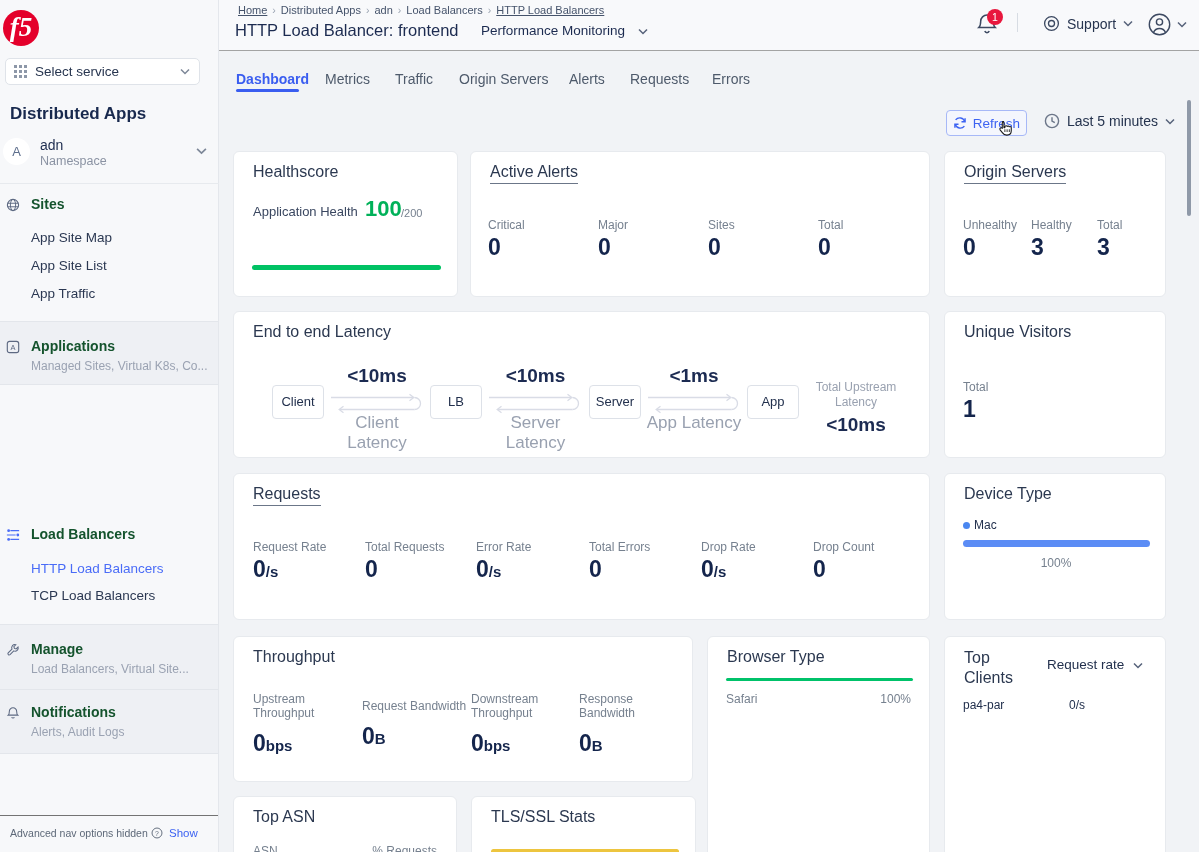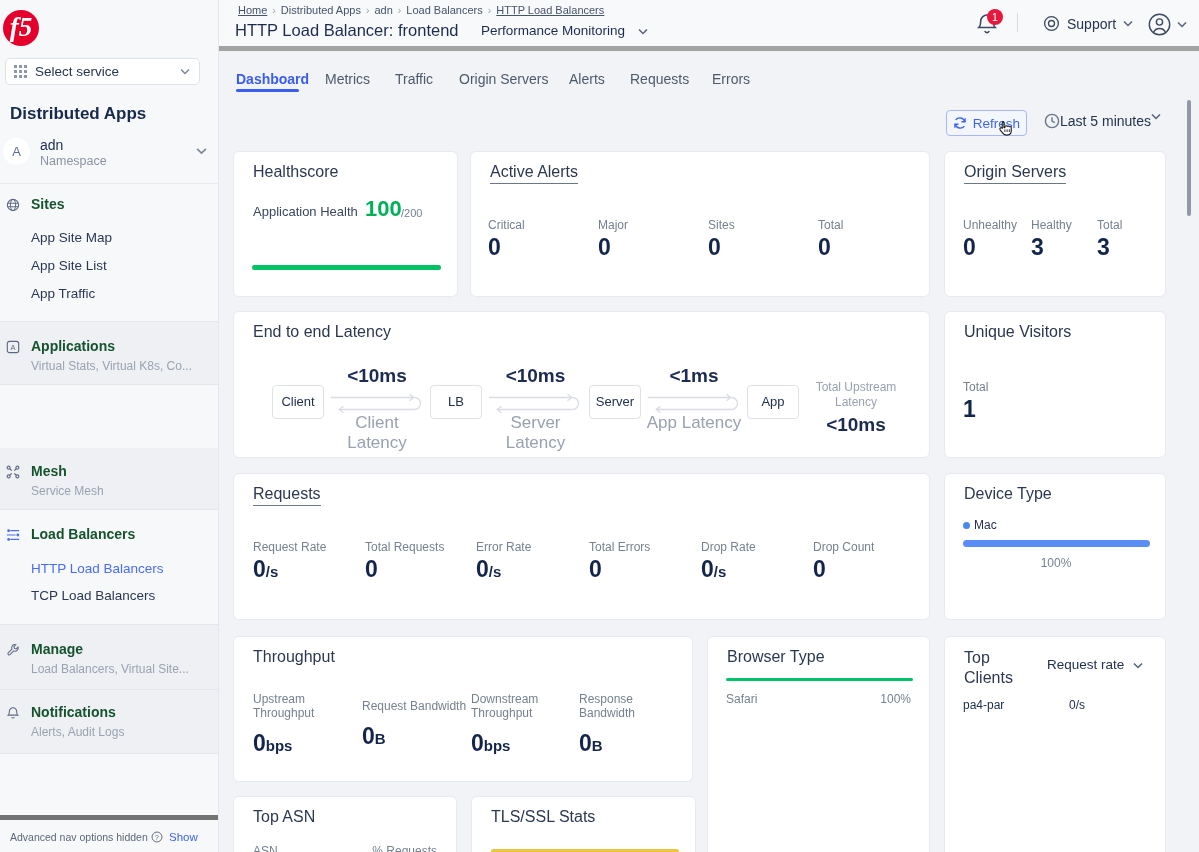--- a/index.html
+++ b/index.html
@@ -20,41 +20,41 @@
 .ns .nm { position:absolute; left:37px; top:0; font-size:14px; color:#1d2c4e; }
 .ns .lb { position:absolute; left:37px; top:17px; font-size:12.5px; color:#8b93a3; }
 .divider { position:absolute; left:0; width:219px; height:0; border-top:1px solid #e7eaee; }
 .navsec { position:absolute; left:0; width:218px; }
 .nav-head { display:flex; align-items:flex-start; }
 .nav-head .ic { width:14px; margin-left:6px; margin-top:1px; flex:none; }
 .nav-head .tx { margin-left:11px; font-size:14px; font-weight:bold; color:#14532d; }
 .nav-desc { margin-left:31px; margin-top:4px; font-size:12px; color:#9aa2b2; }
 .nav-item { margin-left:31px; font-size:13.5px; color:#2b3852; position:absolute; }
 .blue { color:#4a6cf7 !important; }
-.sb-foot { position:absolute; left:0; top:815px; width:218px; border-top:5px solid #737373; }
+.sb-foot { position:absolute; left:0; top:815px; width:218px; border-top:1px solid #737373; }
 .sb-foot .t { position:absolute; left:10px; top:11px; font-size:10.5px; color:#5d6878; }
 .sb-foot .s { position:absolute; left:169px; top:11px; font-size:11.5px; color:#3d63f2; }
 
 
-.topbar { position:absolute; left:219px; top:0; width:980px; height:51px; background:#f8f9fb; border-bottom:5px solid #a3a3a3; }
+.topbar { position:absolute; left:219px; top:0; width:980px; height:51px; background:#f8f9fb; border-bottom:1px solid #a3a3a3; }
 .crumb { position:absolute; left:19px; top:4px; font-size:11px; color:#45536b; }
 .crumb a { color:#45536b; text-decoration:underline; }
 .crumb .sep { color:#9aa4b2; margin:0 5px; font-size:10.5px; }
 .pgtitle { position:absolute; left:16px; top:21px; font-size:16.5px; color:#1c2b50; }
 .perfmon { position:absolute; left:262px; top:23px; font-size:13.5px; color:#1c2b50; }
 
 
 .tabs { position:absolute; left:219px; top:51px; width:980px; height:49px; }
 .tab { position:absolute; top:20px; font-size:14px; color:#4e5a6b; }
 .tab.active { color:#3a5df0; font-weight:bold; }
 .tab-underline { position:absolute; left:17px; top:38px; width:63px; height:3px; background:#3a5df0; border-radius:2px; }
 
 
 .btn-refresh { position:absolute; left:946px; top:110px; width:81px; height:26px; border:1px solid #a7b8f7; border-radius:4px; background:#f4f6fd; color:#3d63f2; font-size:13.5px; display:flex; align-items:center; justify-content:center; gap:6px; }
-.lastmin { position:absolute; left:1044px; top:113px; display:flex; align-items:flex-start; font-size:14px; color:#25334e; }
+.lastmin { position:absolute; left:1044px; top:113px; display:flex; align-items:center; gap:7px; font-size:14px; color:#25334e; }
 
 
 .card { position:absolute; background:#fff; border:1px solid #e7eaee; border-radius:6px; }
 .ct { position:absolute; left:19px; top:11px; font-size:16px; color:#2b3850; }
 .ct u { text-decoration:none; border-bottom:1px solid #6b7688; padding-bottom:3px; }
 .lab { font-size:12px; color:#76818f; }
 .val { font-size:23px; font-weight:bold; color:#14254c; }
 .val small { font-size:15px; }
 
 .lbox { position:absolute; top:73px; width:52px; height:34px; background:#fff; border:1px solid #dde1e8; border-radius:4px; font-size:13px; color:#22304d; text-align:center; line-height:32px; }
@@ -115,39 +115,24 @@
   <div class="nav-item" style="top:286px">App Traffic</div>
 
   <div class="navsec sb-dark" style="top:321px; height:64px;">
     <div class="nav-head" style="margin-top:16px">
       <svg class="ic" viewBox="0 0 16 16" width="16" height="16">
           <rect x="1.5" y="1.5" width="13" height="13" rx="2.5" fill="none" stroke="#5d6982" stroke-width="1.3"></rect>
           <text x="8" y="11.4" font-size="8.5" text-anchor="middle" fill="#5d6982" font-family="Liberation Sans">A</text>
         </svg>
       <div class="tx">Applications</div>
     </div>
-    <div class="nav-desc">Virtual Stats, Virtual K8s, Co...</div>
-  </div>
-
-
-  <div class="navsec sb-dark" style="top:448px; height:62px; border-top:none;">
-    <div class="nav-head" style="margin-top:15px">
-      <svg class="ic" viewBox="0 0 16 16" width="16" height="16">
-          <g fill="none" stroke="#5d6982" stroke-width="1.3">
-            <circle cx="3" cy="3" r="1.7"></circle>
-            <circle cx="13" cy="3" r="1.7"></circle>
-            <circle cx="3" cy="13" r="1.7"></circle>
-            <circle cx="13" cy="13" r="1.7"></circle>
-            <path d="M4.3 4.3 L6.5 6.5 M11.7 4.3 L9.5 6.5 M4.3 11.7 L6.5 9.5 M11.7 11.7 L9.5 9.5"></path>
-          </g>
-        </svg>
-      <div class="tx">Mesh</div>
-    </div>
-    <div class="nav-desc">Service Mesh</div>
-  </div>
+    <div class="nav-desc">Managed Sites, Virtual K8s, Co...</div>
+  </div>
+
+
 
   <div class="navsec" style="top:526px">
     <div class="nav-head">
       <svg class="ic" viewBox="0 0 16 16" width="16" height="16">
           <g stroke="#4a6cf7" stroke-width="1.4" fill="none">
             <path d="M5 3 H15 M1 8 H11 M5 13 H15"></path>
             <circle cx="3" cy="3" r="1.6" fill="#4a6cf7" stroke="none"></circle>
             <circle cx="13.5" cy="8" r="1.6" fill="#4a6cf7" stroke="none"></circle>
             <circle cx="3" cy="13" r="1.6" fill="#4a6cf7" stroke="none"></circle>
           </g>

